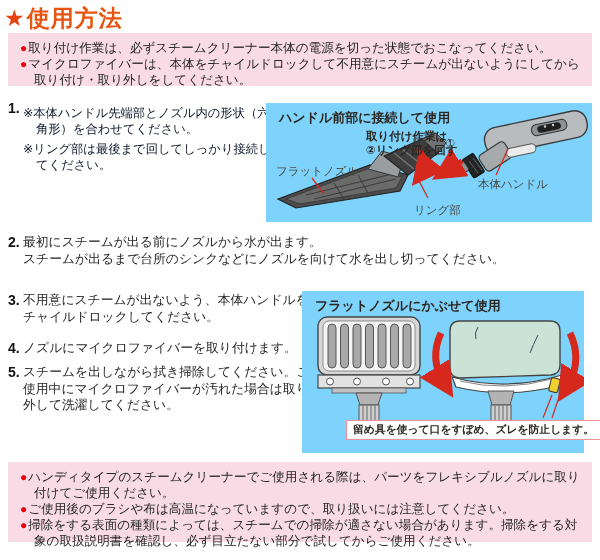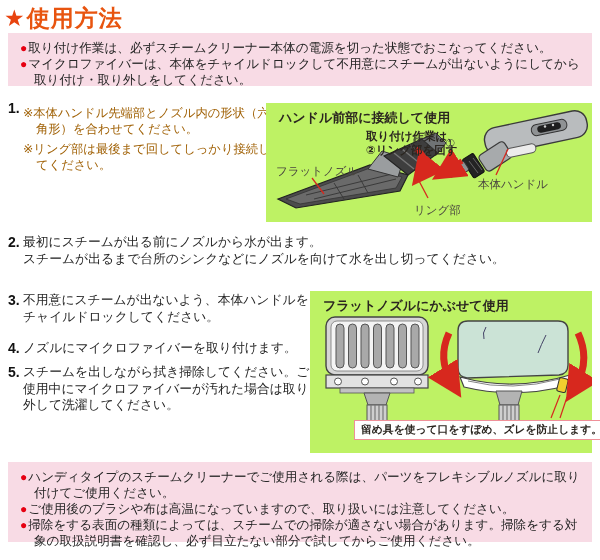--- a/index.html
+++ b/index.html
@@ -23,26 +23,26 @@
   .step { position:absolute; display:flex; }
   .step-num { font-weight:bold; font-size:14px; width:15px; flex:0 0 15px; line-height:16.5px; color:#111; }
   .step-text { font-size:12.8px; line-height:16.5px; color:#262626; }
   .step-line { display:block; }
   .step1 { left:8px; top:100px; width:264px; }
   .step2 { left:8px; top:234px; width:586px; }
   .step3 { left:8px; top:292px; width:302px; }
   .step4 { left:8px; top:340px; width:302px; }
   .step5 { left:8px; top:364px; width:302px; }
   .notes { margin-top:6px; }
-  .note { font-size:12.3px; line-height:15.5px; color:#a16207; padding-left:13px; text-indent:-13px; margin-top:5px; }
-
-  
-  .figure { position:absolute; background:#bef264; }
+  .note { font-size:12.3px; line-height:15.5px; color:#0f172a; padding-left:13px; text-indent:-13px; margin-top:5px; }
+
+  
+  .figure { position:absolute; background:#7dd3fc; }
   .figure1 { left:266px; top:103px; width:326px; height:119px; }
-  .figure2 { left:310px; top:291px; width:282px; height:162px; }
+  .figure2 { left:302px; top:291px; width:282px; height:162px; }
   .fig-title { position:absolute; left:13px; top:6px; font-size:13px; font-weight:bold; color:#2b2620; z-index:2; white-space:nowrap; }
   .fig-label { position:absolute; font-size:11.5px; color:#4a463f; z-index:2; white-space:nowrap;text-align:right; }
   .fig-instruction { position:absolute; left:100px; top:26px; font-size:11.5px; font-weight:bold; color:#2b2620; line-height:14px; z-index:2; white-space:nowrap; }
   .circ-num { position:absolute; font-size:11px; color:#3a3a3a; z-index:2; }
   .figure svg { position:absolute; left:0; top:0; z-index:1; }
   .caption-box {
     position:absolute; left:44px; top:129px; z-index:3;
     background:#ffffff; border:1.5px solid #ef9099;
     font-size:10.8px; font-weight:bold; color:#2b2620;
     padding:2px 6px; white-space:nowrap;

